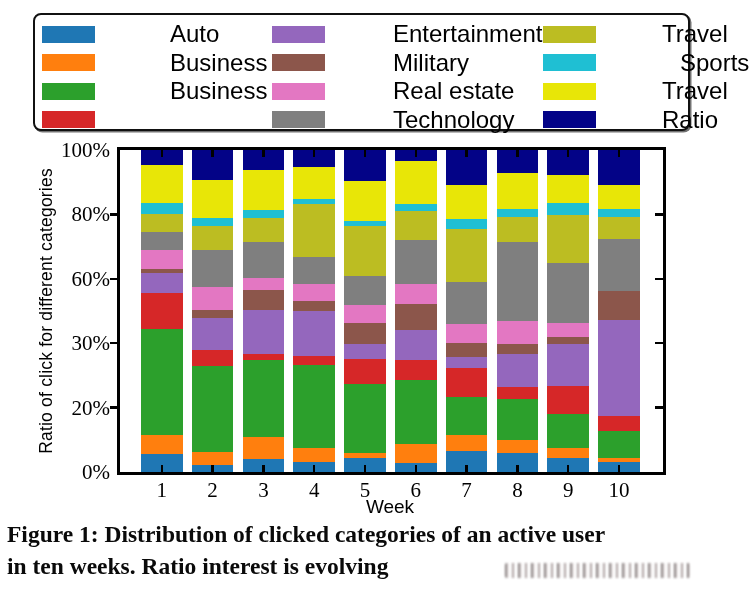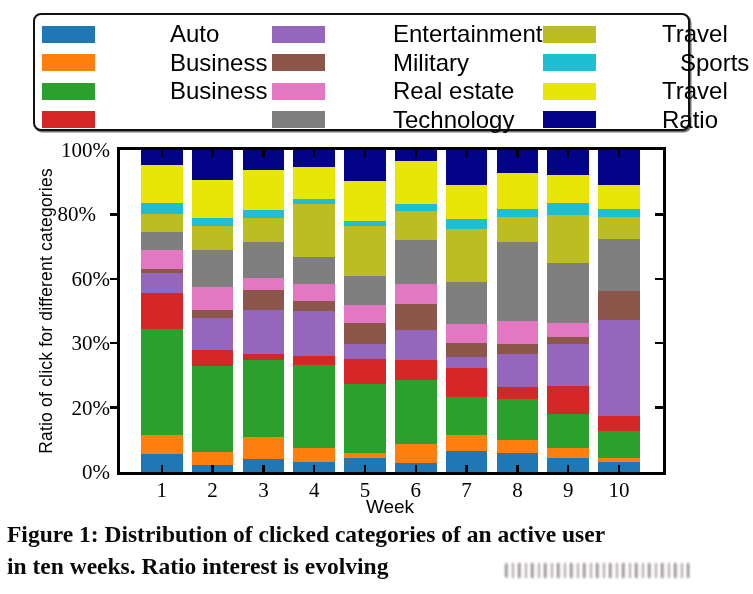--- a/index.html
+++ b/index.html
@@ -290,21 +290,21 @@
         <div class="tick" style="right: 0px; width: 8px; height: 2.5px; top: 63.15px;"></div>
         <div class="tick" style="left: -10px; width: 7px; height: 2.5px; top: 63.15px;"></div>
       </div>
   </div>
 
   <div id="ylabels">
       <div class="ytick-label" style="left: 38px; top: 460px;">0%</div>
       <div class="ytick-label" style="left: 38px; top: 395.6px;">20%</div>
       <div class="ytick-label" style="left: 38px; top: 331.2px;">30%</div>
       <div class="ytick-label" style="left: 38px; top: 266.8px;">60%</div>
-      <div class="ytick-label" style="left: 24px; top: 202.4px;">80%</div>
+      <div class="ytick-label" style="left: 38px; top: 202.4px;">80%</div>
       <div class="ytick-label" style="left: 38px; top: 138px;">100%</div>
     </div>
   <div id="xlabels">
       <div class="xtick-label" style="left: 139.8px; top: 478px;">1</div>
       <div class="xtick-label" style="left: 190.6px; top: 478px;">2</div>
       <div class="xtick-label" style="left: 241.4px; top: 478px;">3</div>
       <div class="xtick-label" style="left: 292.2px; top: 478px;">4</div>
       <div class="xtick-label" style="left: 343px; top: 478px;">5</div>
       <div class="xtick-label" style="left: 393.8px; top: 478px;">6</div>
       <div class="xtick-label" style="left: 444.6px; top: 478px;">7</div>

